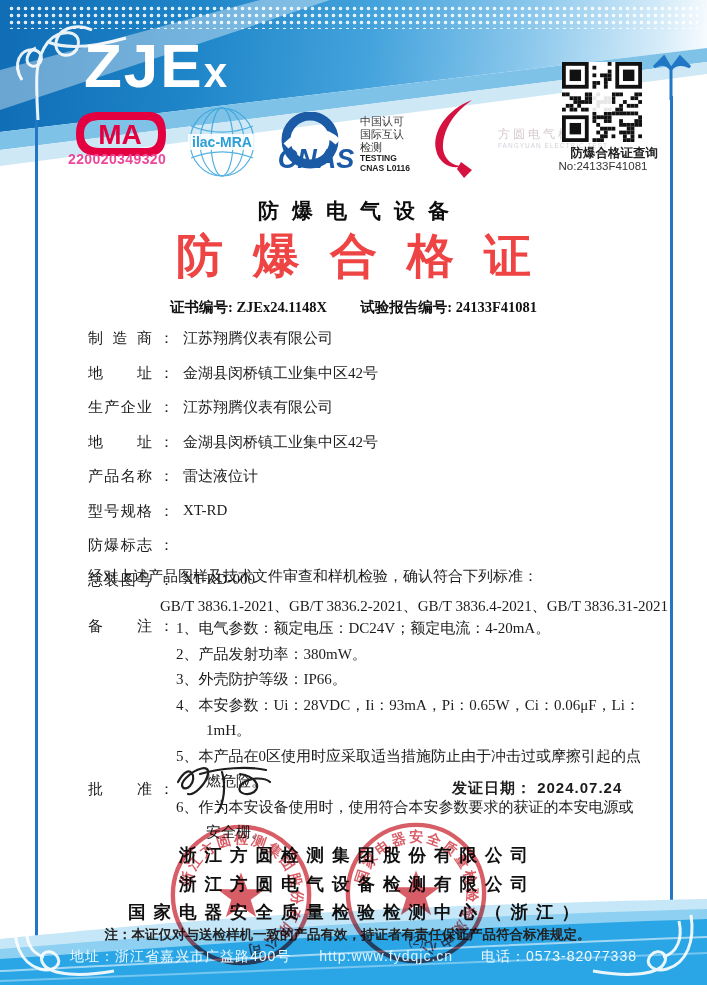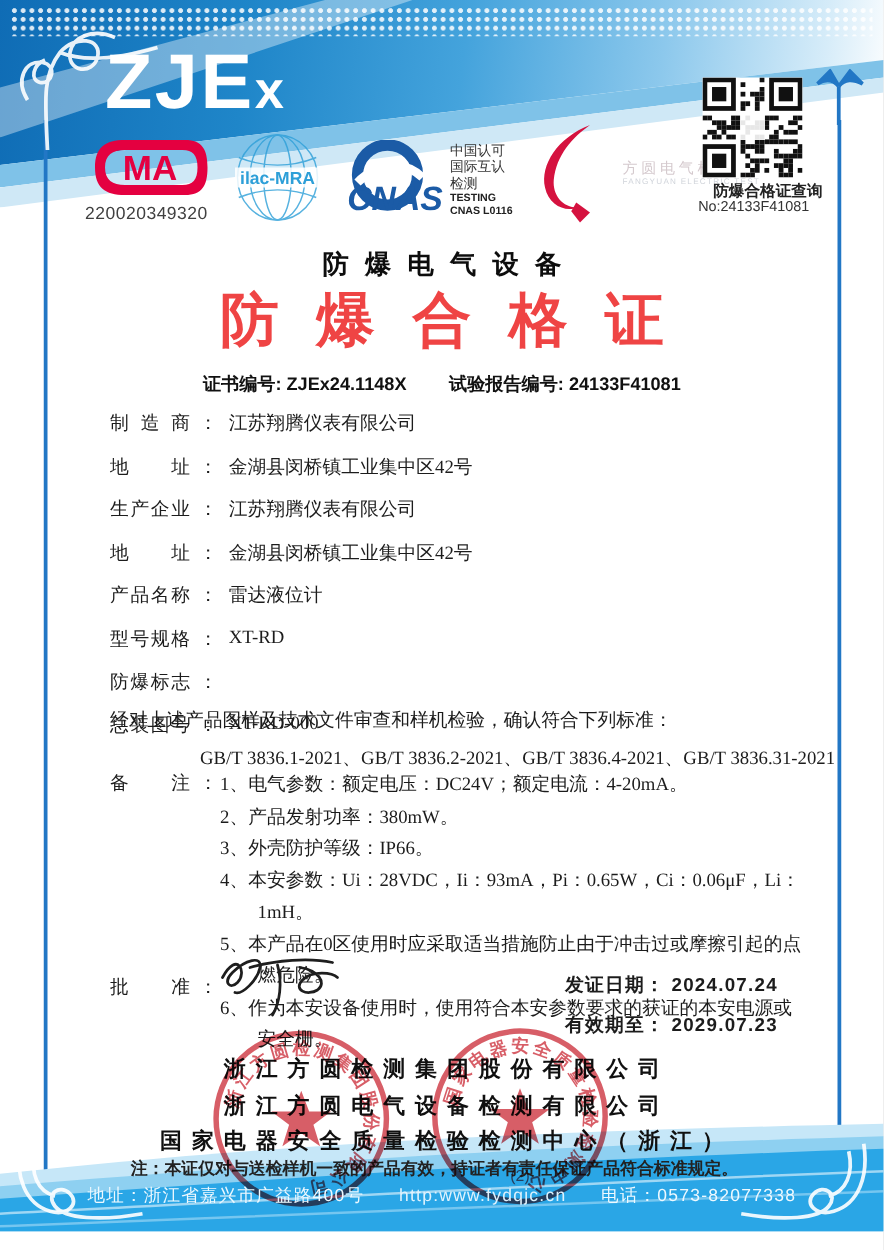--- a/index.html
+++ b/index.html
@@ -19,21 +19,21 @@
     background-image:radial-gradient(circle,#ffffff 1.7px,transparent 2.1px);
     background-size:7px 7px;}
   .brand{position:absolute;left:84px;top:30px;color:#fff;font-family:"Liberation Sans","DejaVu Sans",sans-serif;
     font-weight:bold;letter-spacing:2px;}
   .brand .big{font-size:62px;}
   .brand .small{font-size:42px;}
   .v-line{position:absolute;width:2.5px;background:#2277c5;top:96px;bottom:62px;}
   .v-line.left{left:35px;} .v-line.right{left:670px;}
   
   .logo-abs{position:absolute;}
-  .cma-num{position:absolute;left:68px;top:162px;color:#404040;font-weight:normal;font-size:14px;
+  .cma-num{position:absolute;left:68px;top:151px;color:#ec4899;font-weight:bold;font-size:14px;
     font-family:"Liberation Sans",sans-serif;letter-spacing:.4px;}
   .cnas-side{position:absolute;left:360px;top:115px;font-size:11px;line-height:13px;color:#333;
     font-family:"Liberation Sans",sans-serif;}
   .cnas-sub{position:absolute;left:360px;top:153px;font-size:8.5px;line-height:10px;font-weight:bold;color:#222;
     font-family:"Liberation Sans",sans-serif;}
   .fy-text{position:absolute;left:498px;top:126px;color:#b9a6ad;opacity:.6;font-size:12px;letter-spacing:3px;
     font-family:"Liberation Sans",sans-serif;}
   .fy-sub{position:absolute;left:498px;top:142px;color:#b6bcc6;opacity:.65;font-size:6.5px;letter-spacing:1px;
     font-family:"Liberation Sans",sans-serif;}
   .qr-box{position:absolute;left:562px;top:62px;width:80px;height:80px;background:#fff;}
@@ -42,21 +42,21 @@
   .qr-number{position:absolute;left:548px;top:160px;width:110px;text-align:center;font-size:11.5px;color:#333;
     font-family:"Liberation Sans",sans-serif;}
   
   .subtitle{position:absolute;top:197px;left:0;width:707px;text-align:center;font-size:21px;font-weight:bold;
     letter-spacing:13px;padding-left:13px;box-sizing:border-box;color:#0d0d0d;
     font-family:"Liberation Sans","DejaVu Sans",sans-serif;}
   .main-title{position:absolute;top:225px;left:0;width:707px;text-align:center;font-size:47px;font-weight:bold;
     letter-spacing:30px;padding-left:30px;box-sizing:border-box;color:#ef4444;
     font-family:"Liberation Sans","DejaVu Sans",sans-serif;}
   .cert-line{position:absolute;top:298px;left:0;width:707px;text-align:center;font-size:14.5px;font-weight:bold;
-    color:#111;font-family:Liberation Sans, sans-serif;}
+    color:#111;font-family:Liberation Serif, serif;}
   .cert-line .gap{display:inline-block;width:26px;}
   
   .fields{position:absolute;left:88px;top:329px;width:545px;font-size:15px;}
   .field-row{display:flex;margin-bottom:15.5px;}
   .flabel{width:64px;text-align:justify;text-align-last:justify;flex:0 0 64px;}
   .fcolon{margin:0 9px 0 7px;}
   .fvalue{white-space:nowrap;}
   .statement{position:absolute;left:88px;top:567px;font-size:15px;}
   .standards{position:absolute;left:160px;top:597px;font-size:15px;}
   .remark-label{position:absolute;left:88px;top:617px;width:64px;font-size:15px;text-align:justify;
@@ -370,24 +370,20 @@
       <path d="M8,30 C20,8 28,26 20,34 C14,40 8,34 16,26 C26,16 40,12 38,22 C36,32 24,44 18,42"></path>
       <path d="M30,22 C50,16 78,14 96,18"></path>
       <path d="M52,20 C56,34 54,50 48,60"></path>
       <path d="M70,22 C84,24 92,34 84,40 C76,45 64,40 72,32 C80,24 96,26 100,30"></path>
     </g>
   </svg>
   <div class="date-issue">
     <span>发证日期：</span>
     <span>2024.07.24</span>
   </div>
-  <div class="date-valid">
-    <span>有效期至：</span>
-    <span>2029.07.23</span>
-  </div>
 
   <svg class="footer-band" width="707" height="95" viewBox="0 0 707 95" preserveAspectRatio="none">
     <path d="M0,46 C160,30 320,14 707,6 L707,92 L0,92 Z" fill="#c6e7f8"></path>
     <path d="M0,56 C180,42 360,26 707,16 L707,92 L0,92 Z" fill="#8ed0f1"></path>
     <path d="M0,66 C200,52 400,36 707,26 L707,92 L0,92 Z" fill="#2aa6e6"></path>
     <path d="M0,78 C240,66 480,52 707,44" fill="none" stroke="#ffffff" stroke-width="2" opacity=".55"></path>
     <path d="M0,88 C240,80 480,68 707,60" fill="none" stroke="#bfe6fa" stroke-width="2" opacity=".5"></path>
   </svg>
 
   <div class="orgs">

